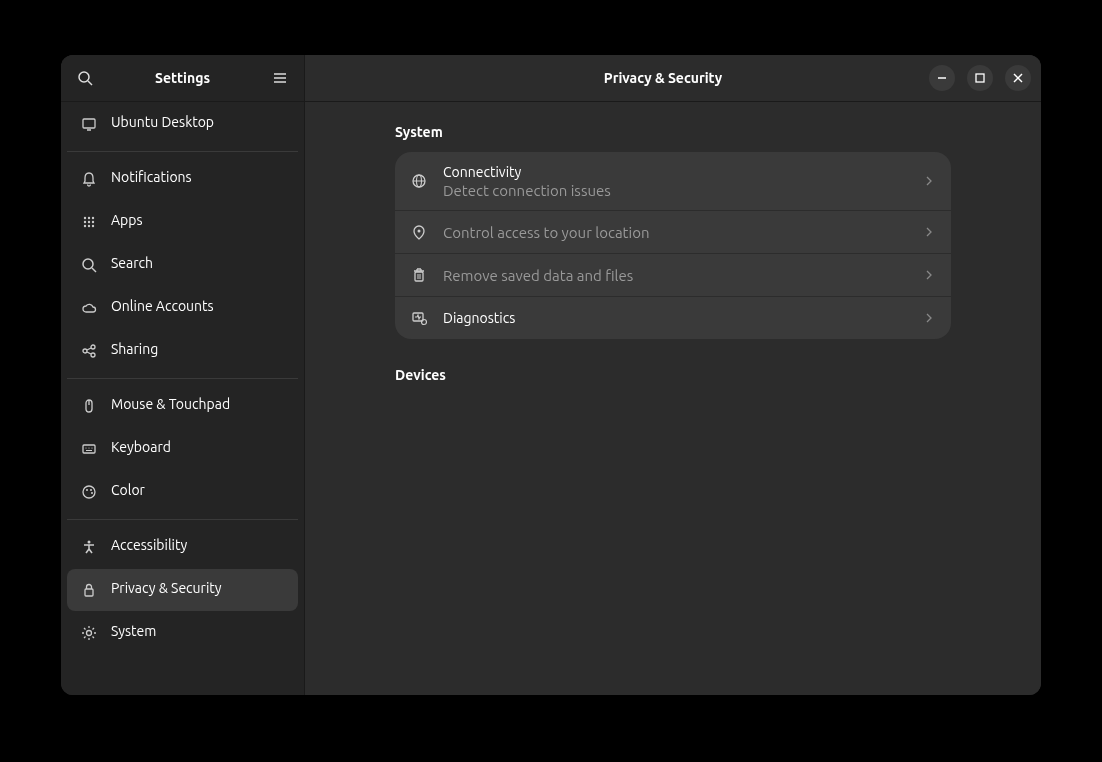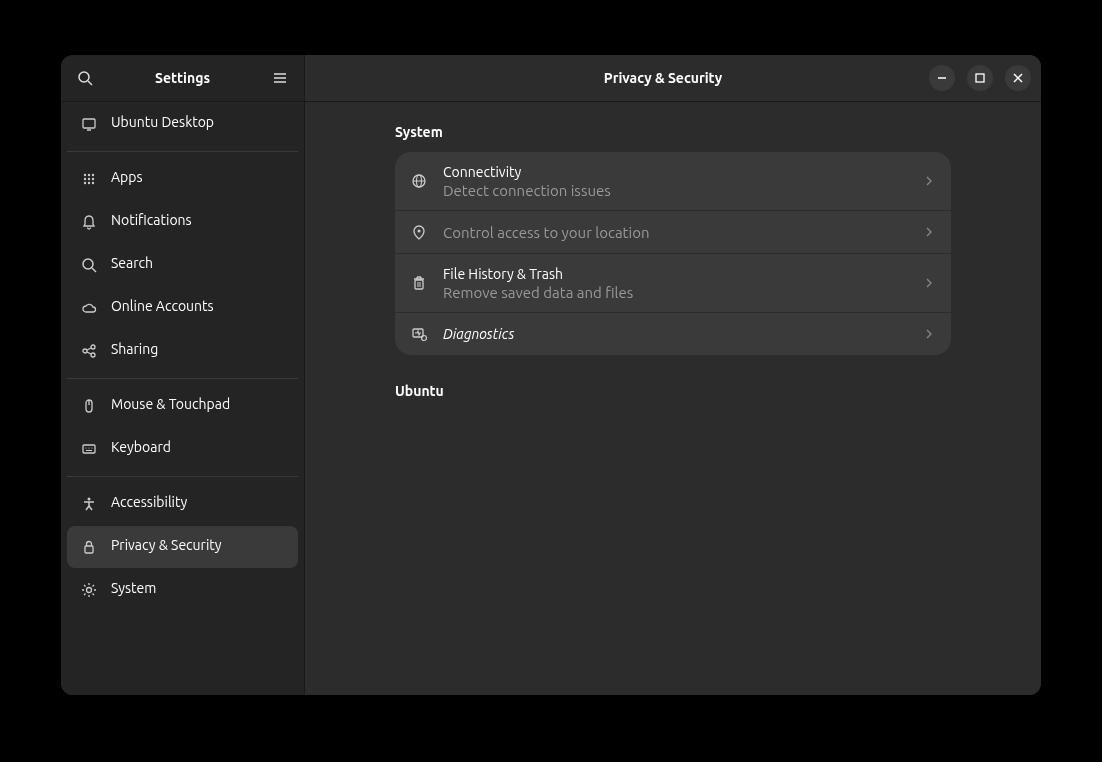--- a/index.html
+++ b/index.html
@@ -140,21 +140,21 @@
   border-radius: 16px;
   overflow: hidden;
 }
 .card-row {
   display: flex;
   align-items: center;
   padding: 11px 16px 11px 14px;
   border-bottom: 1px solid #2c2c2c;
   cursor: pointer;
 }
-.card-row:last-child { border-bottom: none; font-style: italic; }
+.card-row:last-child { border-bottom: none; }
 .card-row .row-icon {
   width: 20px;
   height: 20px;
   display: flex;
   align-items: center;
   justify-content: center;
   margin-right: 14px;
   color: #ccc;
 }
 .card-row .row-text { flex: 1; }
@@ -313,36 +313,36 @@
       <svg width="16" height="16">
               <use href="#i-desktop"></use>
             </svg>
     </span>
     <span class="label">Ubuntu Desktop</span>
         </div>
         <div class="sidebar-divider"></div>
         <div class="sidebar-item">
     <span class="icon">
       <svg width="16" height="16">
+              <use href="#i-bell"></use>
+            </svg>
+    </span>
+    <span class="label">Notifications</span>
+        </div>
+        <div class="sidebar-item">
+    <span class="icon">
+      <svg width="16" height="16">
               <use href="#i-apps"></use>
             </svg>
     </span>
     <span class="label">Apps</span>
         </div>
         <div class="sidebar-item">
     <span class="icon">
       <svg width="16" height="16">
-              <use href="#i-bell"></use>
-            </svg>
-    </span>
-    <span class="label">Notifications</span>
-        </div>
-        <div class="sidebar-item">
-    <span class="icon">
-      <svg width="16" height="16">
               <use href="#i-search"></use>
             </svg>
     </span>
     <span class="label">Search</span>
         </div>
         <div class="sidebar-item">
     <span class="icon">
       <svg width="16" height="16">
               <use href="#i-cloud"></use>
             </svg>
@@ -366,20 +366,28 @@
     </span>
     <span class="label">Mouse &amp; Touchpad</span>
         </div>
         <div class="sidebar-item">
     <span class="icon">
       <svg width="16" height="16">
               <use href="#i-keyboard"></use>
             </svg>
     </span>
     <span class="label">Keyboard</span>
+        </div>
+        <div class="sidebar-item">
+    <span class="icon">
+      <svg width="16" height="16">
+              <use href="#i-color"></use>
+            </svg>
+    </span>
+    <span class="label">Color</span>
         </div>
         <div class="sidebar-divider"></div>
         <div class="sidebar-item">
     <span class="icon">
       <svg width="16" height="16">
               <use href="#i-accessibility"></use>
             </svg>
     </span>
     <span class="label">Accessibility</span>
         </div>
@@ -458,21 +466,20 @@
               </svg>
         </span>
           </div>
           <div class="card-row">
         <span class="row-icon">
           <svg width="16" height="16">
                 <use href="#i-trash"></use>
               </svg>
         </span>
         <span class="row-text">
-          <div class="row-title">File History &amp; Trash</div>
           <div class="row-sub">Remove saved data and files</div>
         </span>
         <span class="chev">
           <svg width="14" height="16">
                 <use href="#i-chevron"></use>
               </svg>
         </span>
           </div>
           <div class="card-row">
         <span class="row-icon">
@@ -483,16 +490,16 @@
         <span class="row-text">
           <div class="row-title">Diagnostics</div>
         </span>
         <span class="chev">
           <svg width="14" height="16">
                 <use href="#i-chevron"></use>
               </svg>
         </span>
           </div>
         </div>
-        <div class="section-title second">Ubuntu</div>
+        <div class="section-title second">Devices</div>
       </div>
   </div>
 </div>
 
 </body></html>

